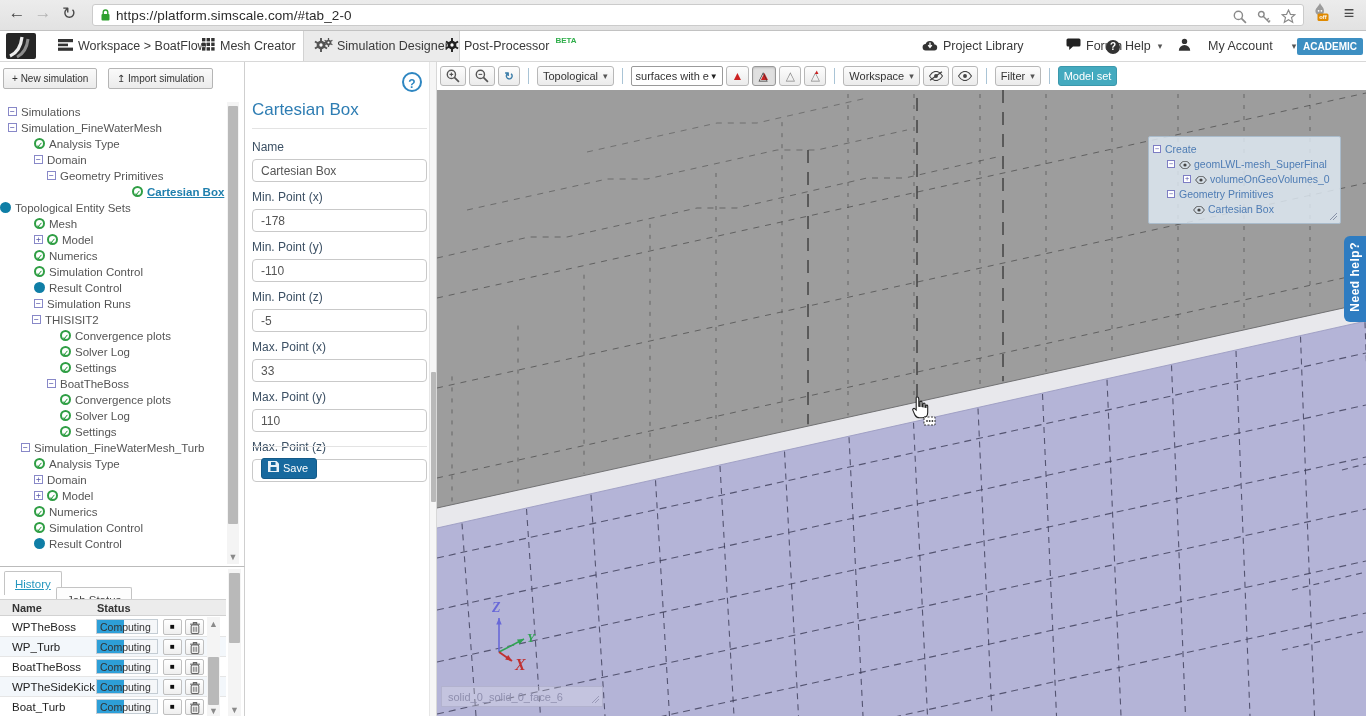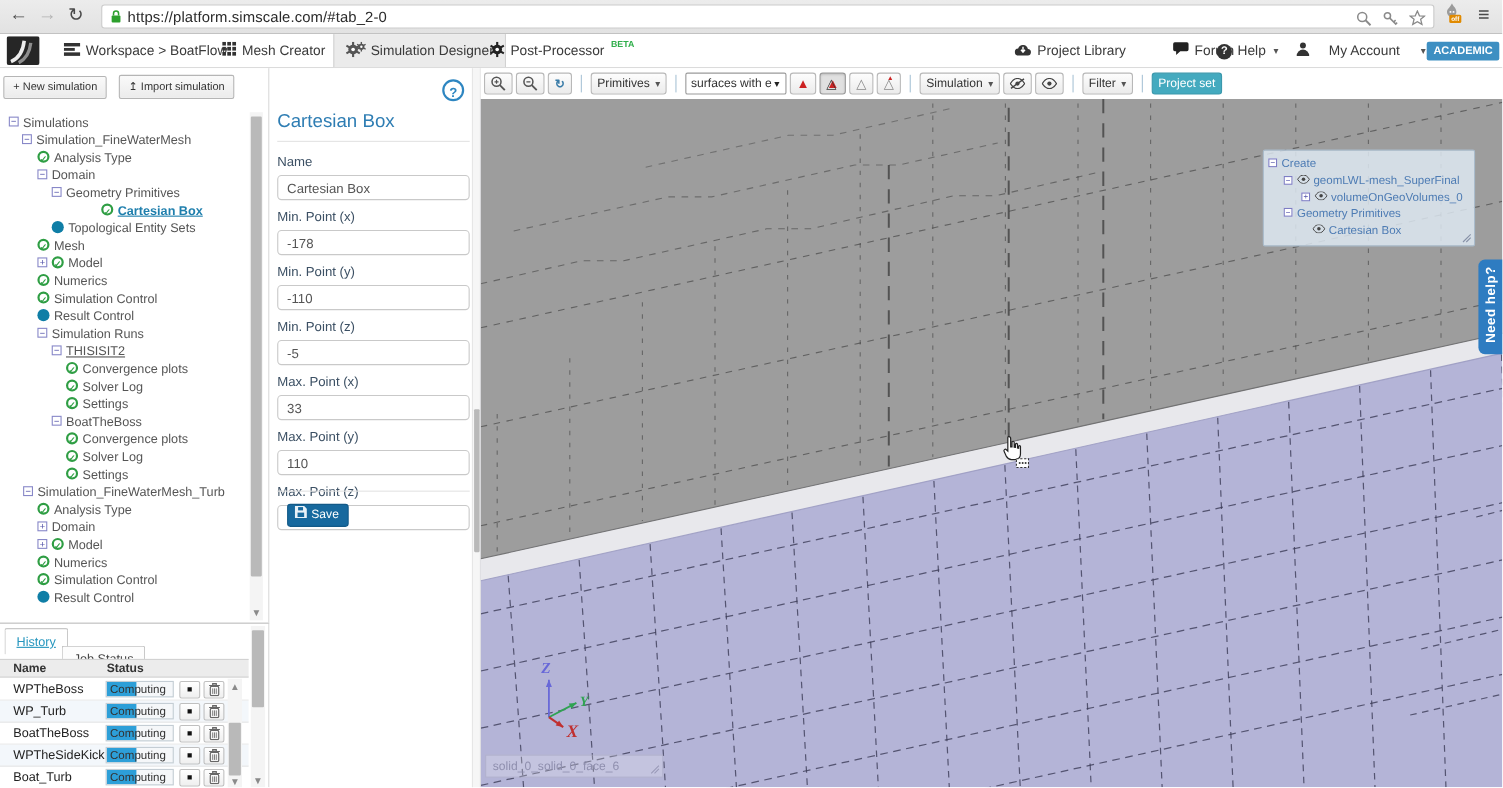--- a/index.html
+++ b/index.html
@@ -216,33 +216,33 @@
         </div>
       </div>
     <span id="plan-badge" data-interactable="false">ACADEMIC</span>
   </div>
 
   <div id="sidebar" data-interactable="false">
     <span class="side-btn" id="btn-new" data-interactable="true">+ <span>New simulation</span></span>
     <span class="side-btn" id="btn-import" data-interactable="true">↥ <span>Import simulation</span></span>
     <div id="sim-tree" data-interactable="false">
         <div class="tree-row" data-interactable="true" style="padding-left: 8px;"><span class="tbox" data-interactable="true">−</span><span class="tlabel" data-interactable="false">Simulations</span></div>
-        <div class="tree-row" data-interactable="true" style="padding-left: 20px;"><span class="tbox" data-interactable="true">−</span><span class="tlabel" data-interactable="false">Simulation_FineWaterMesh</span></div>
+        <div class="tree-row" data-interactable="true" style="padding-left: 8px;"><span class="tbox" data-interactable="true">−</span><span class="tlabel" data-interactable="false">Simulation_FineWaterMesh</span></div>
         <div class="tree-row" data-interactable="true" style="padding-left: 34px;"><span class="tchk" data-interactable="false">✓</span><span class="tlabel" data-interactable="false">Analysis Type</span></div>
         <div class="tree-row" data-interactable="true" style="padding-left: 34px;"><span class="tbox" data-interactable="true">−</span><span class="tlabel" data-interactable="false">Domain</span></div>
         <div class="tree-row" data-interactable="true" style="padding-left: 47px;"><span class="tbox" data-interactable="true">−</span><span class="tlabel" data-interactable="false">Geometry Primitives</span></div>
-        <div class="tree-row selected" data-interactable="true" style="padding-left: 92px;"><span class="tchk" data-interactable="false">✓</span><span class="tlabel" data-interactable="false">Cartesian Box</span></div>
-        <div class="tree-row" data-interactable="true" style="padding-left: 47px;"><span class="tdot" data-interactable="false"></span><span class="tlabel" data-interactable="false">Topological Entity Sets</span></div>
+        <div class="tree-row selected" data-interactable="true" style="padding-left: 92px; margin-left: 40px;"><span class="tchk" data-interactable="false">✓</span><span class="tlabel" data-interactable="false">Cartesian Box</span></div>
+        <div class="tree-row" data-interactable="true" style=""><span class="tdot" data-interactable="false"></span><span class="tlabel" data-interactable="false">Topological Entity Sets</span></div>
         <div class="tree-row" data-interactable="true" style="padding-left: 34px;"><span class="tchk" data-interactable="false">✓</span><span class="tlabel" data-interactable="false">Mesh</span></div>
         <div class="tree-row" data-interactable="true" style="padding-left: 34px;"><span class="tbox" data-interactable="true">+</span><span class="tchk" data-interactable="false">✓</span><span class="tlabel" data-interactable="false">Model</span></div>
         <div class="tree-row" data-interactable="true" style="padding-left: 34px;"><span class="tchk" data-interactable="false">✓</span><span class="tlabel" data-interactable="false">Numerics</span></div>
         <div class="tree-row" data-interactable="true" style="padding-left: 34px;"><span class="tchk" data-interactable="false">✓</span><span class="tlabel" data-interactable="false">Simulation Control</span></div>
         <div class="tree-row" data-interactable="true" style="padding-left: 34px;"><span class="tdot" data-interactable="false"></span><span class="tlabel" data-interactable="false">Result Control</span></div>
         <div class="tree-row" data-interactable="true" style="padding-left: 34px;"><span class="tbox" data-interactable="true">−</span><span class="tlabel" data-interactable="false">Simulation Runs</span></div>
-        <div class="tree-row" data-interactable="true" style="padding-left: 47px; text-decoration: underline;"><span class="tbox" data-interactable="true">−</span><span class="tlabel" data-interactable="false">THISISIT2</span></div>
+        <div class="tree-row" data-interactable="true" style="padding-left: 32px;"><span class="tbox" data-interactable="true">−</span><span class="tlabel" data-interactable="false">THISISIT2</span></div>
         <div class="tree-row" data-interactable="true" style="padding-left: 60px;"><span class="tchk" data-interactable="false">✓</span><span class="tlabel" data-interactable="false">Convergence plots</span></div>
         <div class="tree-row" data-interactable="true" style="padding-left: 60px;"><span class="tchk" data-interactable="false">✓</span><span class="tlabel" data-interactable="false">Solver Log</span></div>
         <div class="tree-row" data-interactable="true" style="padding-left: 60px;"><span class="tchk" data-interactable="false">✓</span><span class="tlabel" data-interactable="false">Settings</span></div>
         <div class="tree-row" data-interactable="true" style="padding-left: 47px;"><span class="tbox" data-interactable="true">−</span><span class="tlabel" data-interactable="false">BoatTheBoss</span></div>
         <div class="tree-row" data-interactable="true" style="padding-left: 60px;"><span class="tchk" data-interactable="false">✓</span><span class="tlabel" data-interactable="false">Convergence plots</span></div>
         <div class="tree-row" data-interactable="true" style="padding-left: 60px;"><span class="tchk" data-interactable="false">✓</span><span class="tlabel" data-interactable="false">Solver Log</span></div>
         <div class="tree-row" data-interactable="true" style="padding-left: 60px;"><span class="tchk" data-interactable="false">✓</span><span class="tlabel" data-interactable="false">Settings</span></div>
         <div class="tree-row" data-interactable="true" style="padding-left: 21px;"><span class="tbox" data-interactable="true">−</span><span class="tlabel" data-interactable="false">Simulation_FineWaterMesh_Turb</span></div>
         <div class="tree-row" data-interactable="true" style="padding-left: 34px;"><span class="tchk" data-interactable="false">✓</span><span class="tlabel" data-interactable="false">Analysis Type</span></div>
         <div class="tree-row" data-interactable="true" style="padding-left: 34px;"><span class="tbox" data-interactable="true">+</span><span class="tlabel" data-interactable="false">Domain</span></div>
@@ -390,21 +390,21 @@
       <span class="vbtn" data-interactable="true" id="vb-zout">
           <svg width="14" height="14" viewBox="0 0 13 13">
             <circle cx="5" cy="5" r="3.8" fill="none" stroke="#555" stroke-width="1.3"></circle>
             <line x1="7.8" y1="7.8" x2="12" y2="12" stroke="#555" stroke-width="1.6"></line>
             <path d="M3.3 5 h3.4" stroke="#555" stroke-width="1"></path>
           </svg>
         </span>
       <span class="vbtn" data-interactable="true" style="color:#3a7ca8;font-weight:bold;">↻</span>
       <span class="vsep"></span>
       <span class="vbtn" data-interactable="true">
-          <span>Primitives</span>
+          <span>Topological</span>
           <span class="tn-caret">▾</span>
         </span>
       <span class="vsep"></span>
       <span id="mode-select" data-interactable="true">
           <span>surfaces with e</span>
           <span style="font-size:8px;color:#222;">▼</span>
         </span>
       <span class="vbtn" data-interactable="true">
           <span class="tri" style="color:#c22;">▲</span>
         </span>
@@ -412,21 +412,21 @@
           <span class="tri" style="color:#c22;"><span>▲</span><span class="over" style="color:#333;"><span>△</span></span></span>
         </span>
       <span class="vbtn" data-interactable="true">
           <span class="tri" style="color:#888;">△</span>
         </span>
       <span class="vbtn" data-interactable="true">
           <span class="tri" style="color:#888;"><span>△</span><span class="tridot">▲</span></span>
         </span>
       <span class="vsep"></span>
       <span class="vbtn" data-interactable="true">
-          <span>Simulation</span>
+          <span>Workspace</span>
           <span class="tn-caret">▾</span>
         </span>
       <span class="vbtn" data-interactable="true" id="vb-eyeslash">
           <svg width="14" height="10" viewBox="0 0 13 9">
             <path d="M.5 4.5 C2.5 1.2 4.4 .2 6.5 .2 s4 1 6 4.3 C10.5 7.8 8.6 8.8 6.5 8.8 S2.5 7.8 .5 4.5Z" fill="none" stroke="#444" stroke-width="1"></path>
             <circle cx="6.5" cy="4.5" r="1.8" fill="#444"></circle>
             <line x1="1" y1="8.5" x2="12" y2=".5" stroke="#444" stroke-width="1.2"></line>
           </svg>
         </span>
       <span class="vbtn" data-interactable="true" id="vb-eye">
@@ -434,21 +434,21 @@
             <path d="M.5 4.5 C2.5 1.2 4.4 .2 6.5 .2 s4 1 6 4.3 C10.5 7.8 8.6 8.8 6.5 8.8 S2.5 7.8 .5 4.5Z" fill="none" stroke="#444" stroke-width="1"></path>
             <circle cx="6.5" cy="4.5" r="1.8" fill="#444"></circle>
           </svg>
         </span>
       <span class="vsep"></span>
       <span class="vbtn" data-interactable="true">
           <span>Filter</span>
           <span class="tn-caret">▾</span>
         </span>
       <span class="vsep"></span>
-      <span class="vbtn" id="create-set" data-interactable="true">Project set</span>
+      <span class="vbtn" id="create-set" data-interactable="true">Model set</span>
     </div>
 
     <div id="scene-wrap" data-interactable="true">
       <svg id="scene3d" width="929" height="626" viewBox="0 0 929 626">
         <defs>
           <clipPath id="hullClip">
               <polygon points="0,0 929,0 929,213 0,418"></polygon>
             </clipPath>
           <clipPath id="waterClip">
               <polygon points="0,438 929,231 929,626 0,626"></polygon>

